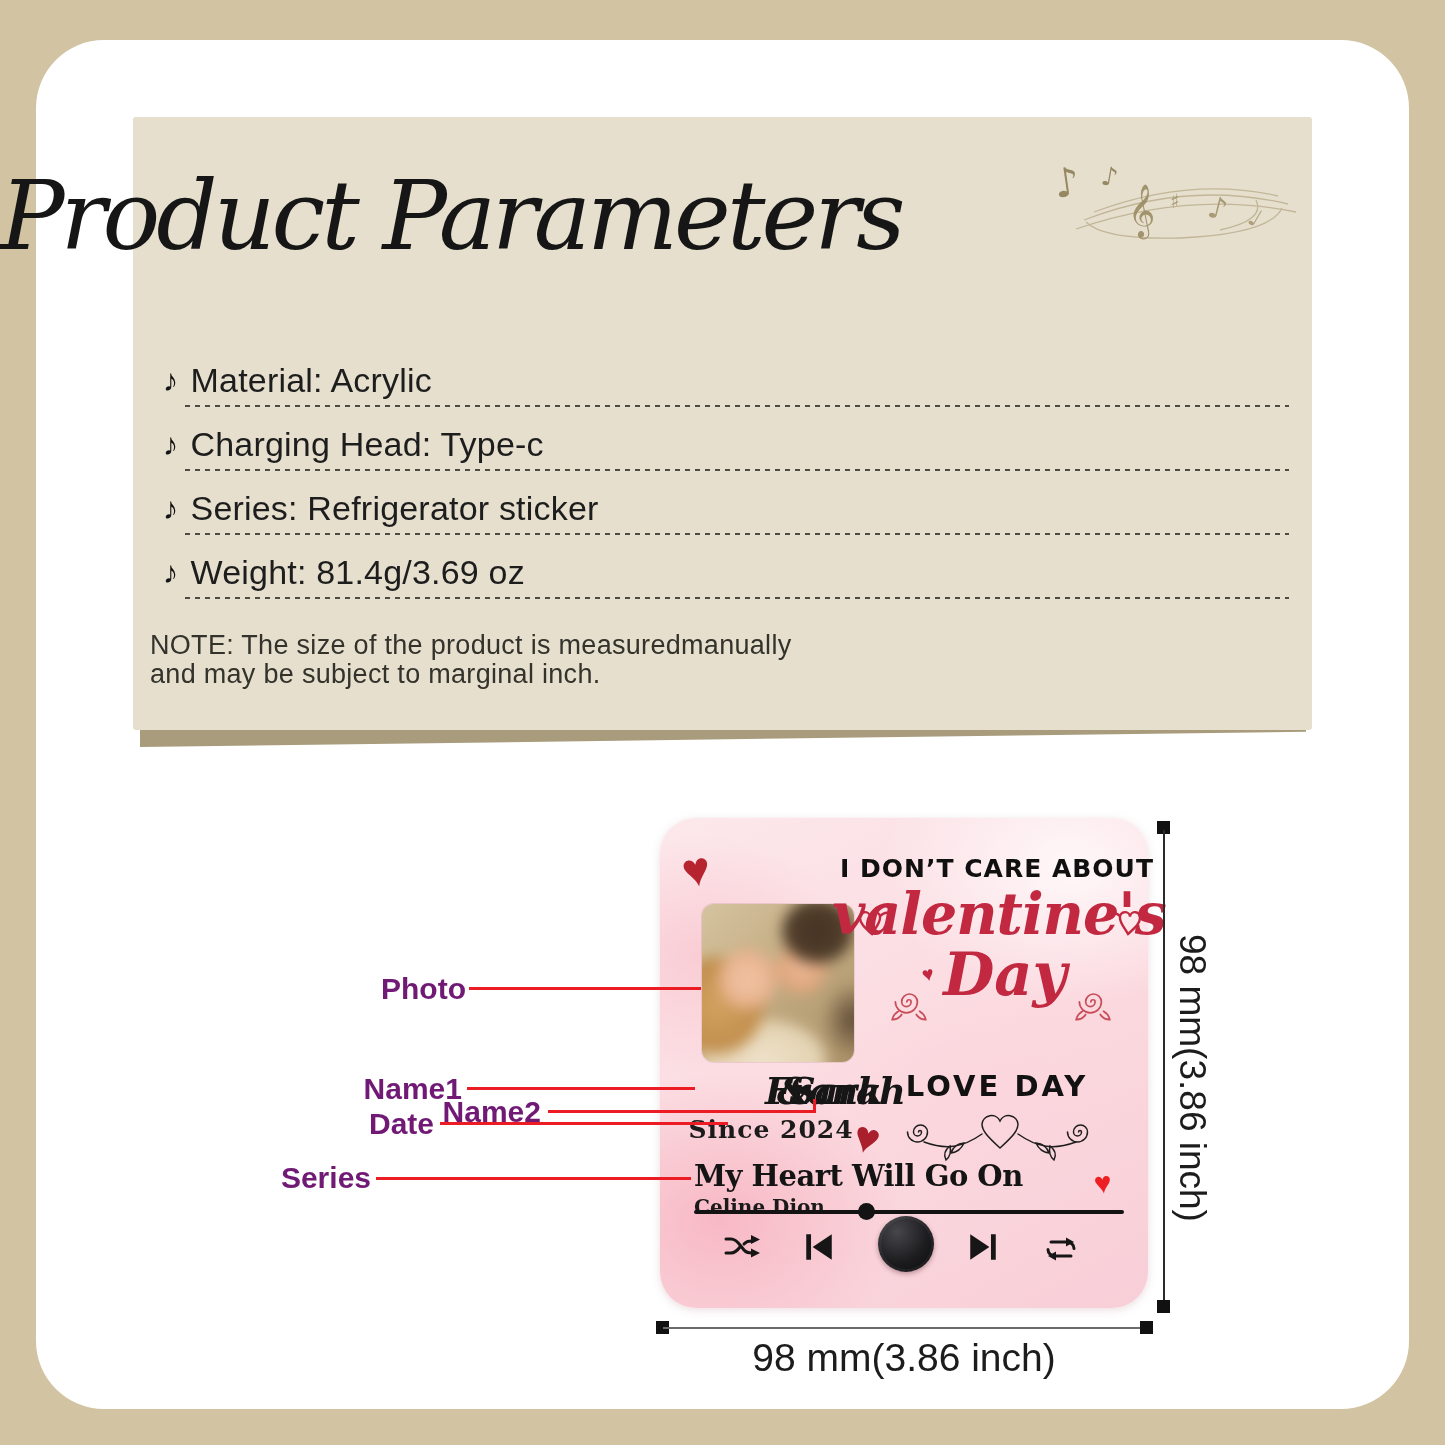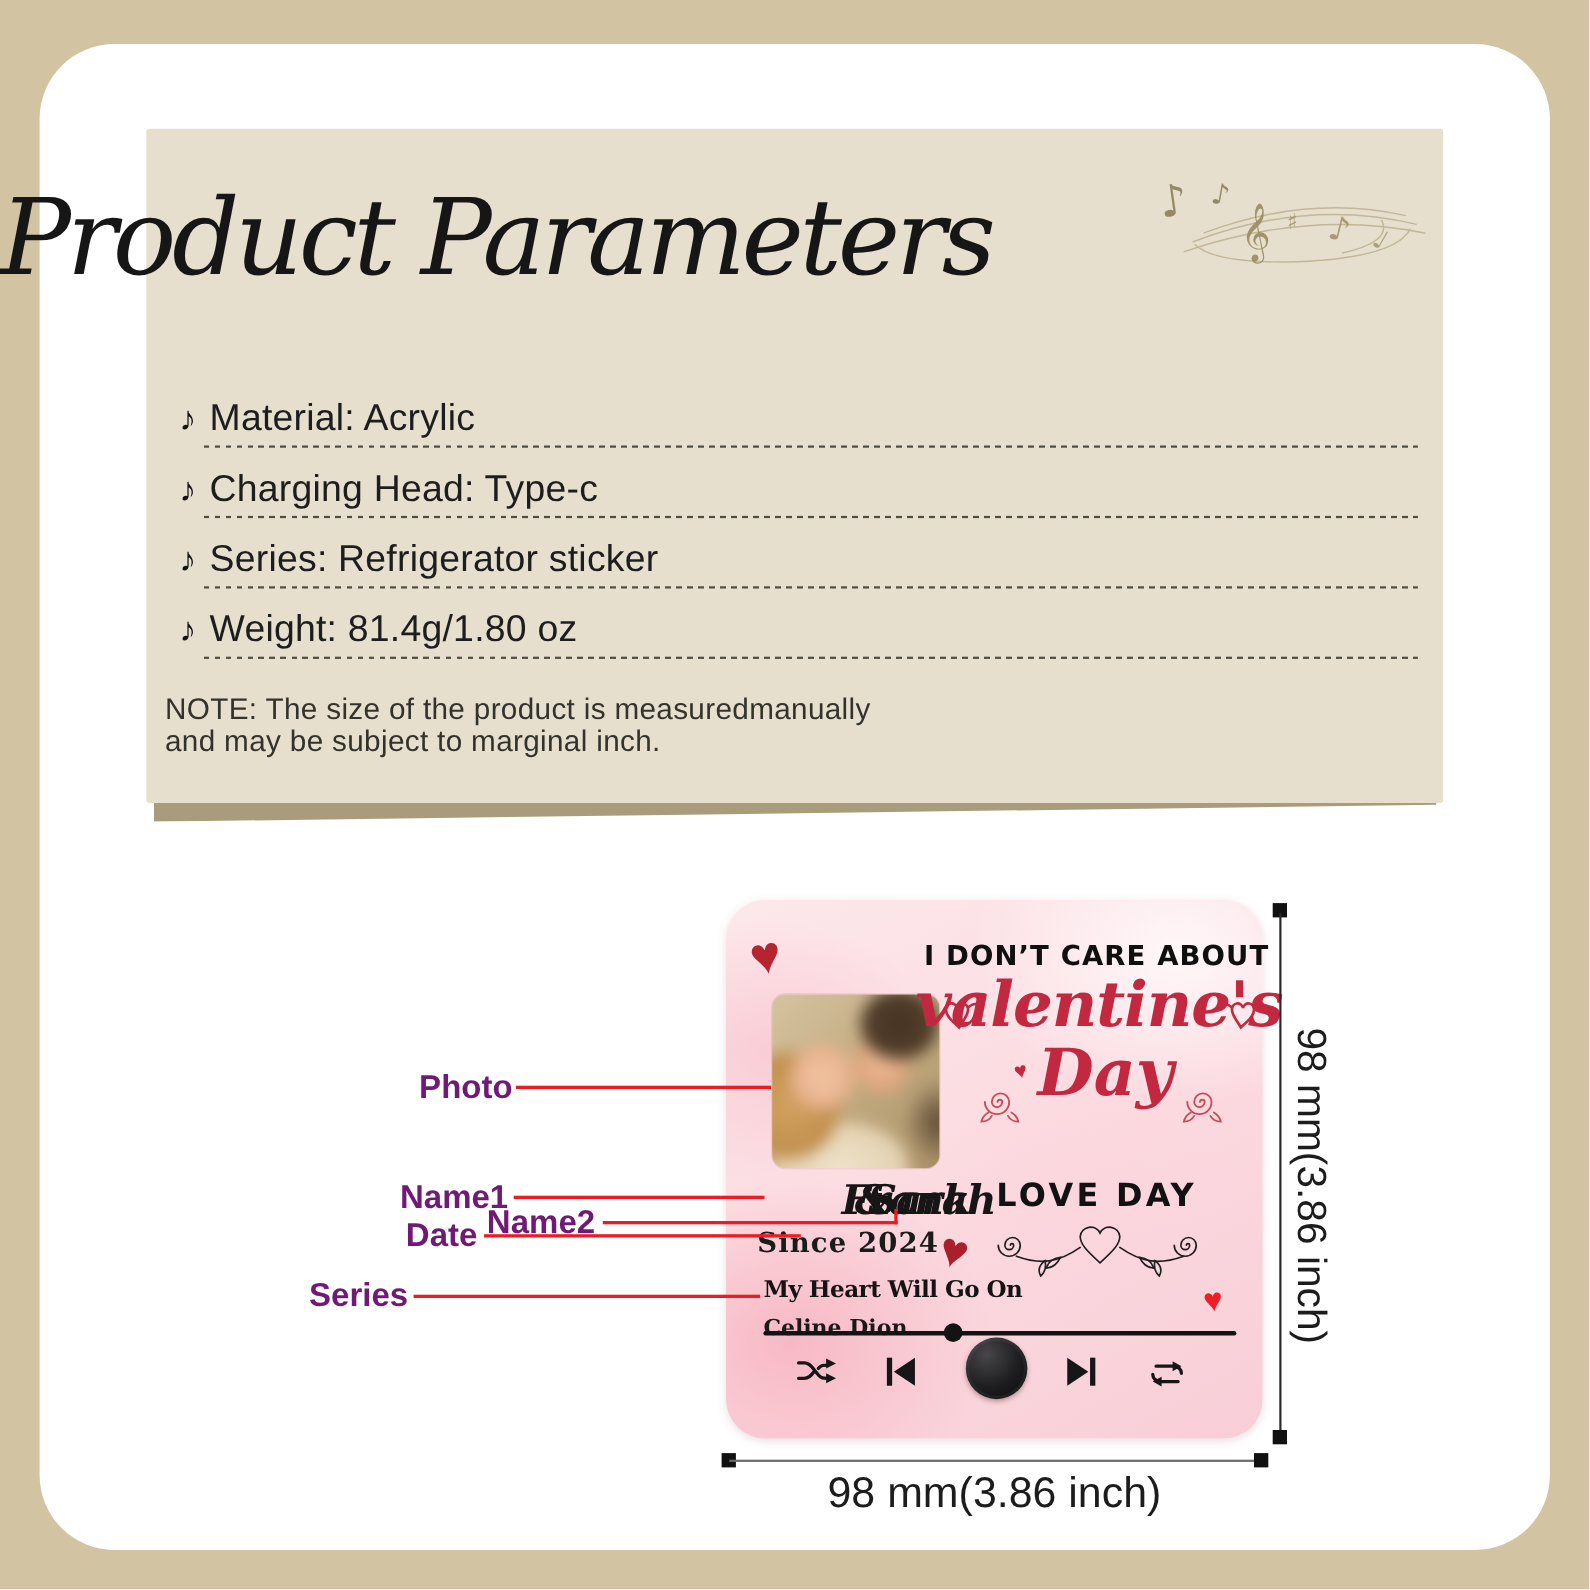--- a/index.html
+++ b/index.html
@@ -63,21 +63,21 @@
   .pc-love span{position:static;font-family:"DejaVu Sans",sans-serif;font-weight:bold;font-size:27px;letter-spacing:2px;color:#121212}
   .pc-love svg{position:static}
   .pc-every{left:337px;top:251px;transform:translateX(-50%);white-space:nowrap;
      font-family:"DejaVu Sans",sans-serif;font-weight:bold;font-size:29px;letter-spacing:3px;color:#121212}
   .garland{left:238px;top:284px;width:204px;height:60px}
 
   .pc-names{left:117px;top:251px;transform:translateX(-50%);white-space:nowrap;
      font-family:"DejaVu Serif",serif;font-style:italic;font-weight:bold;font-size:37px;color:#161616;letter-spacing:-1px}
   .pc-date{left:111px;top:297px;transform:translateX(-50%);white-space:nowrap;
      font-family:"DejaVu Serif",serif;font-weight:bold;font-size:25px;letter-spacing:1px;color:#1b1b1b}
-  .pc-song{left:34px;top:341px;font-family:"DejaVu Serif",serif;font-weight:bold;font-size:21px;color:#141414;letter-spacing:-.5px;white-space:nowrap}
+  .pc-song{left:34px;top:341px;font-family:"DejaVu Serif",serif;font-weight:bold;font-size:29px;color:#141414;letter-spacing:-.5px;white-space:nowrap}
   .pc-artist{left:34px;top:377px;font-family:"DejaVu Serif",serif;font-weight:bold;font-size:20px;color:#1a1a1a}
   .pc-bar{left:34px;top:392px;width:430px;height:4px;background:#131313;border-radius:2px}
   .pc-dot{left:198px;top:385px;width:17px;height:17px;border-radius:50%;background:#131313}
   .knob{left:218px;top:398px;width:56px;height:56px;border-radius:50%;
         background:radial-gradient(circle at 34% 28%,#47474b,#1d1d20 55%,#0b0b0c 95%);
         box-shadow:0 2px 5px rgba(90,40,50,.4), inset 0 0 0 3px rgba(255,255,255,.05)}
   .ctl{width:38px;height:34px}
 
   
   .dim-sq{position:absolute;width:13px;height:13px;background:#111}
@@ -132,21 +132,21 @@
       <span class="param-text">Charging Head: Type-c</span>
       <span class="rule"></span>
     </div>
     <div class="param-row">
       <span class="note-glyph">♪</span>
       <span class="param-text">Series: Refrigerator sticker</span>
       <span class="rule"></span>
     </div>
     <div class="param-row">
       <span class="note-glyph">♪</span>
-      <span class="param-text">Weight: 81.4g/1.80 oz</span>
+      <span class="param-text">Weight: 81.4g/3.69 oz</span>
       <span class="rule"></span>
     </div>
   </div>
 
   <div class="note-block">
     <div>NOTE: The size of the product is measuredmanually</div>
     <div>and may be subject to marginal inch.</div>
   </div>
 
   <div class="pcard">

